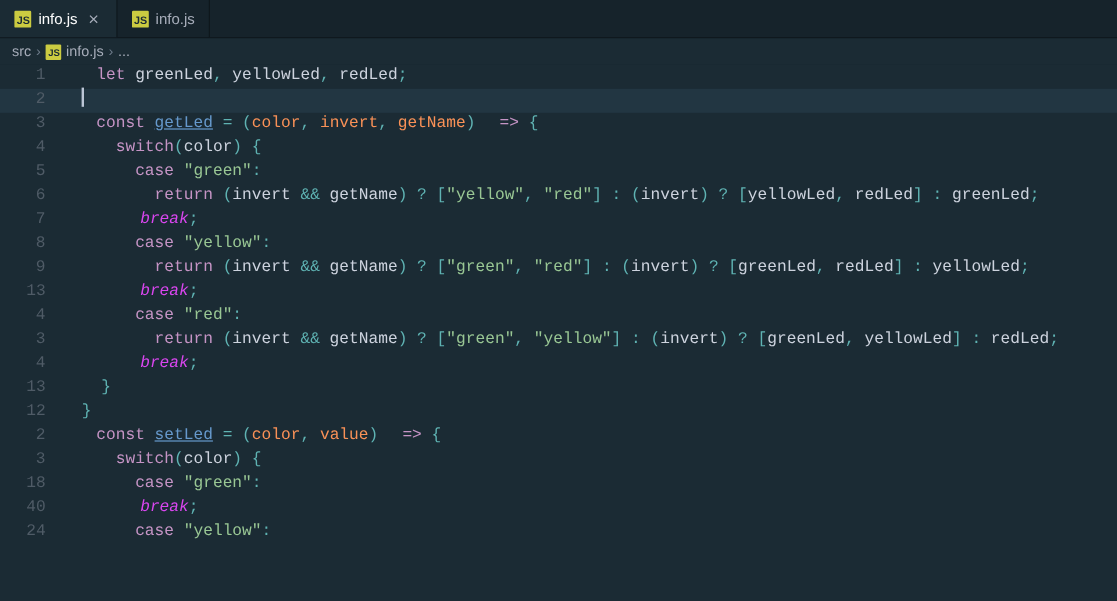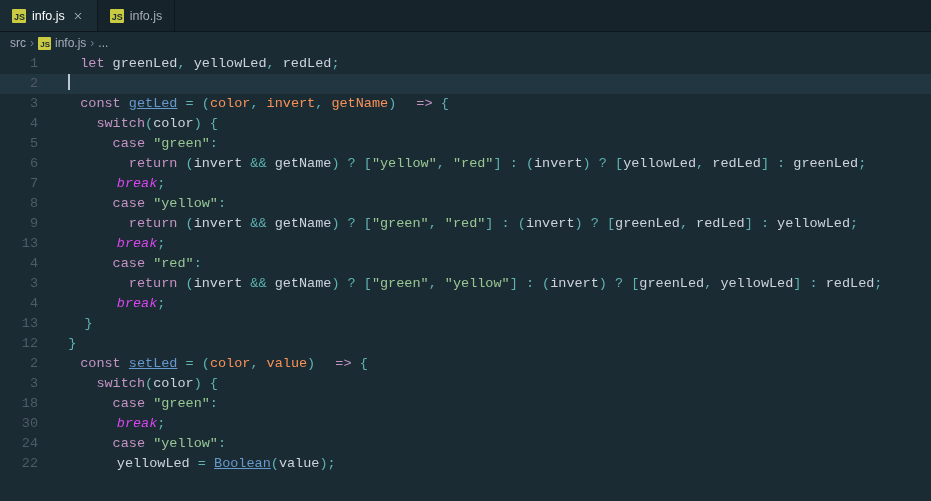--- a/index.html
+++ b/index.html
@@ -220,25 +220,21 @@
       </div>
       <div class="line-row">
         <div class="lineno">3</div>
         <div class="linecode">    <span class="kw">switch</span><span class="op">(</span><span class="id">color</span><span class="op">)</span><span class="id"> </span><span class="op">{</span></div>
       </div>
       <div class="line-row">
         <div class="lineno">18</div>
         <div class="linecode">      <span class="kw">case</span><span class="id"> </span><span class="str">"green"</span><span class="op">:</span></div>
       </div>
       <div class="line-row">
-        <div class="lineno">30</div>
+        <div class="lineno">40</div>
         <div class="linecode">        <span class="ctrl">break</span><span class="op">;</span></div>
       </div>
       <div class="line-row">
         <div class="lineno">24</div>
         <div class="linecode">      <span class="kw">case</span><span class="id"> </span><span class="str">"yellow"</span><span class="op">:</span></div>
       </div>
-      <div class="line-row">
-        <div class="lineno">22</div>
-        <div class="linecode">        <span class="id">yellowLed </span><span class="op">=</span><span class="id"> </span><span class="fn">Boolean</span><span class="op">(</span><span class="id">value</span><span class="op">);</span></div>
-      </div>
     </div>
 </div>
 
 </body></html>

